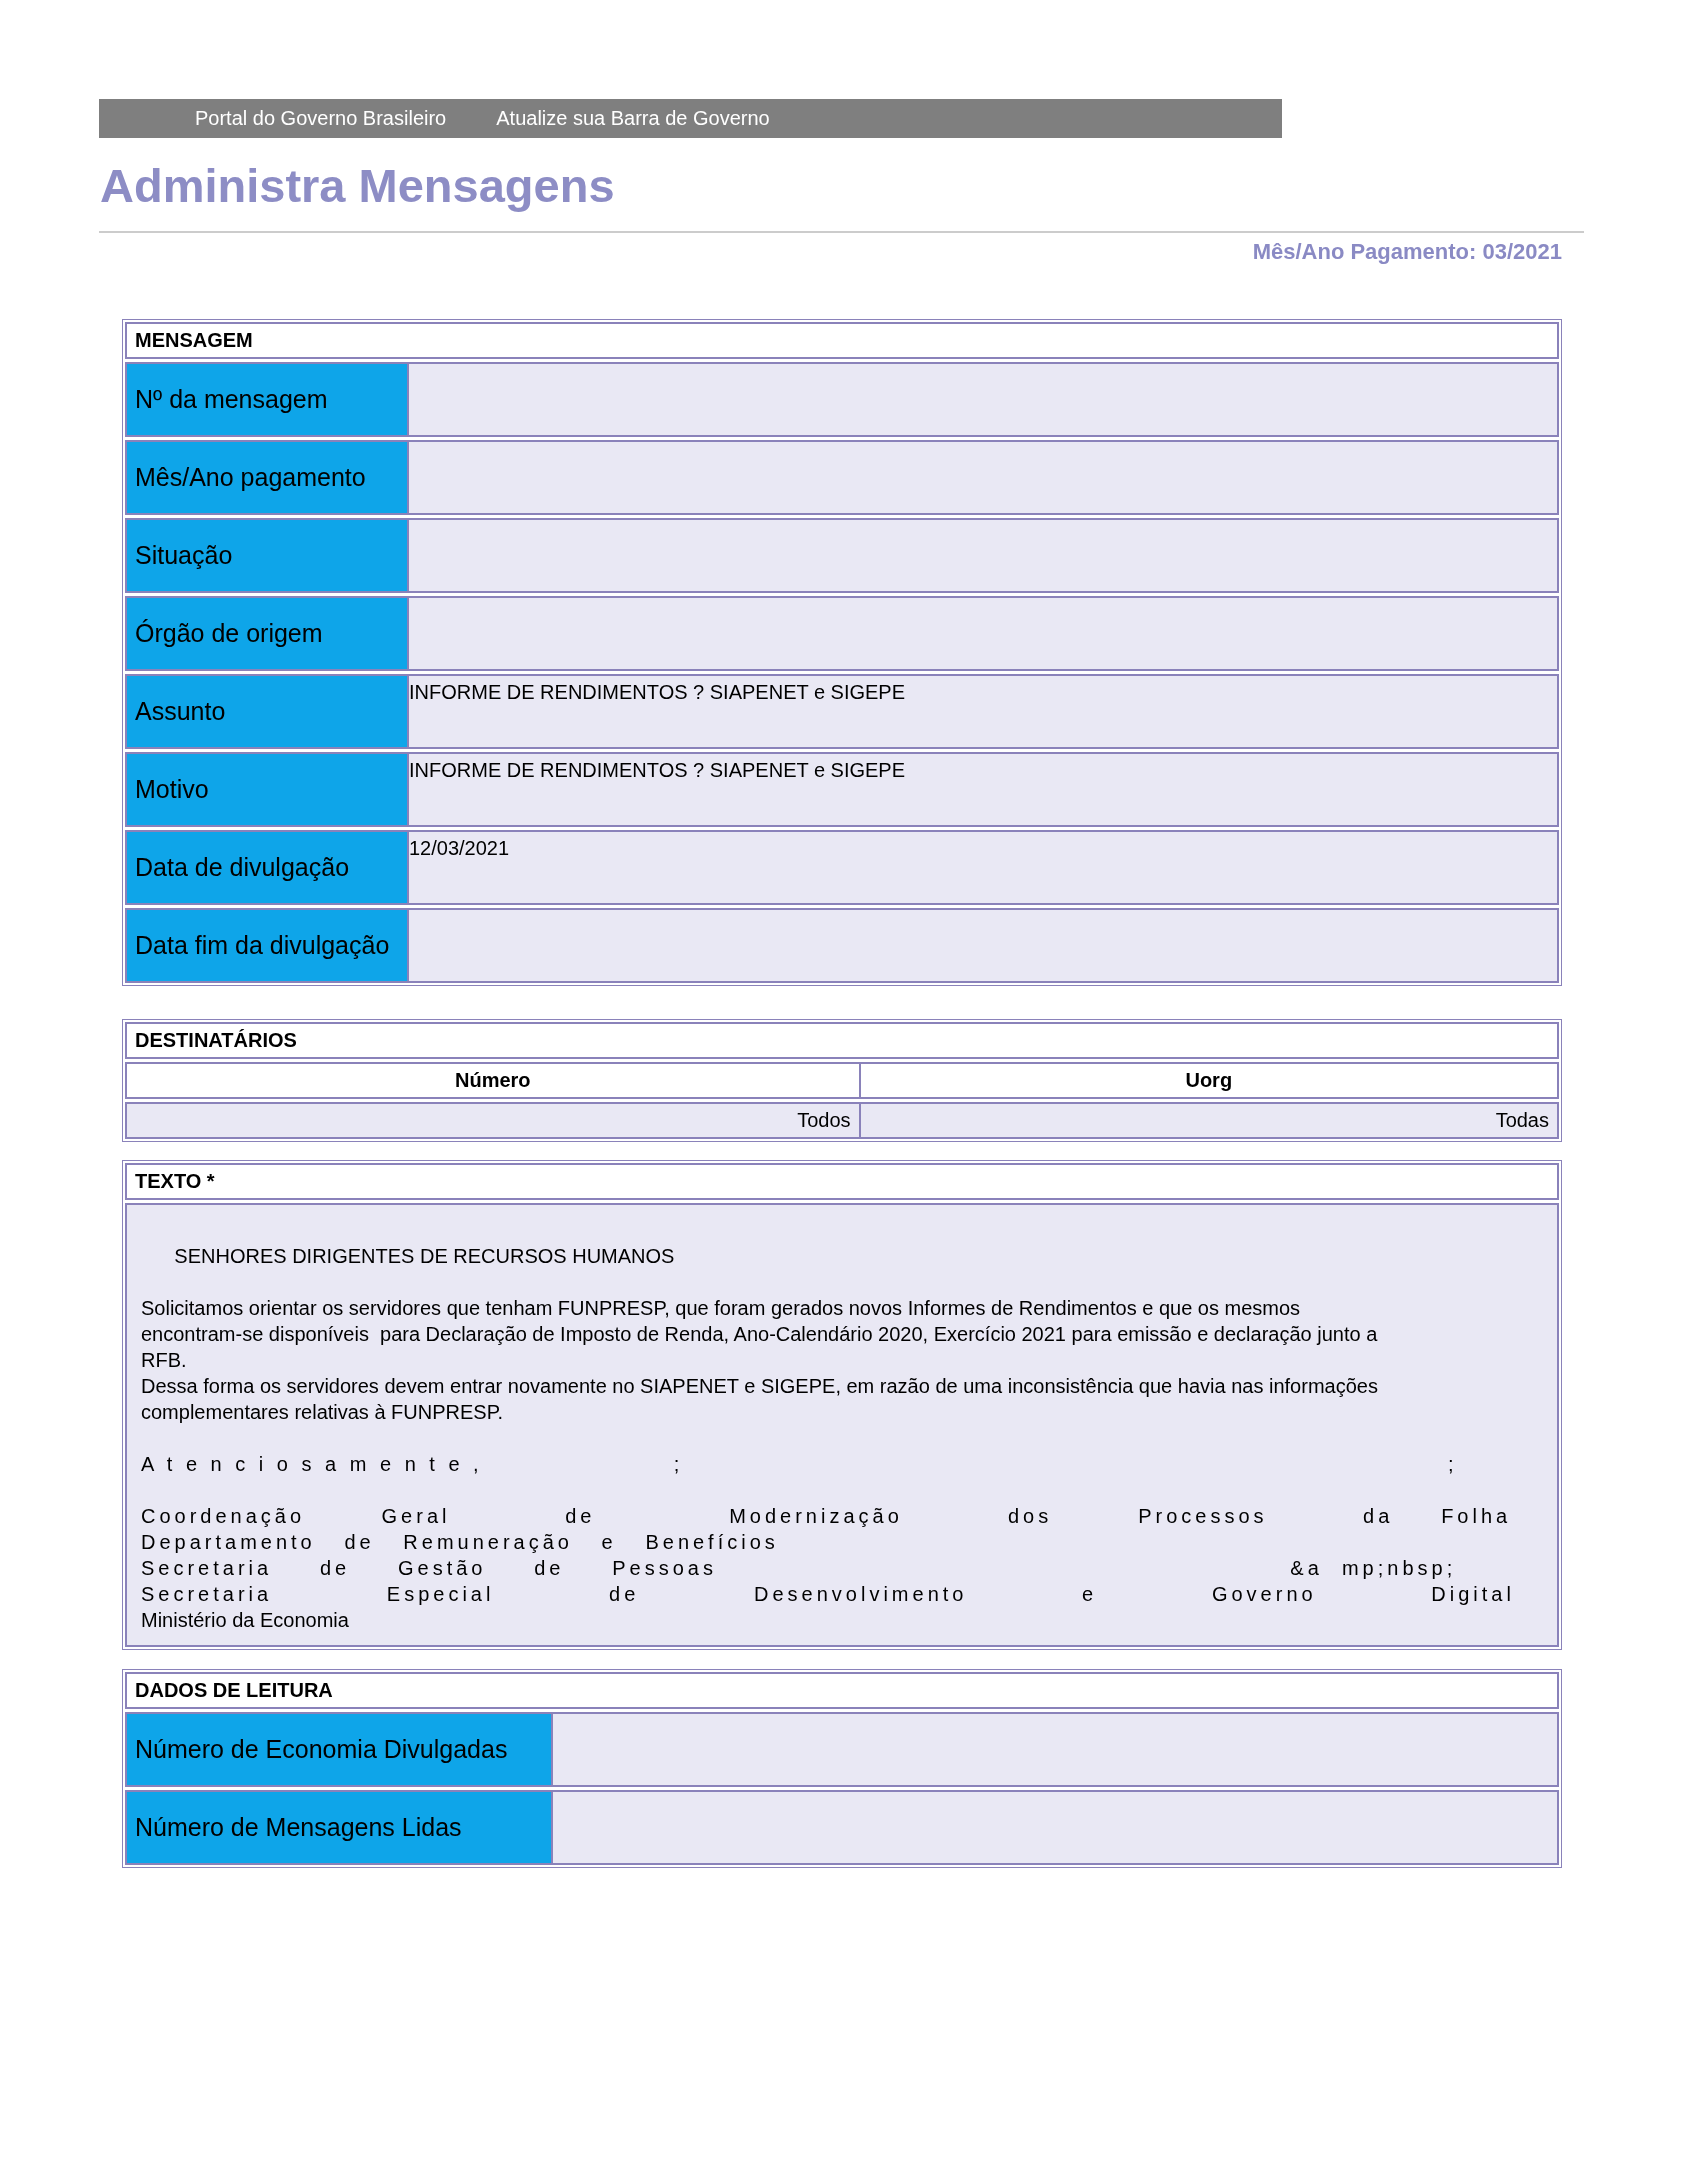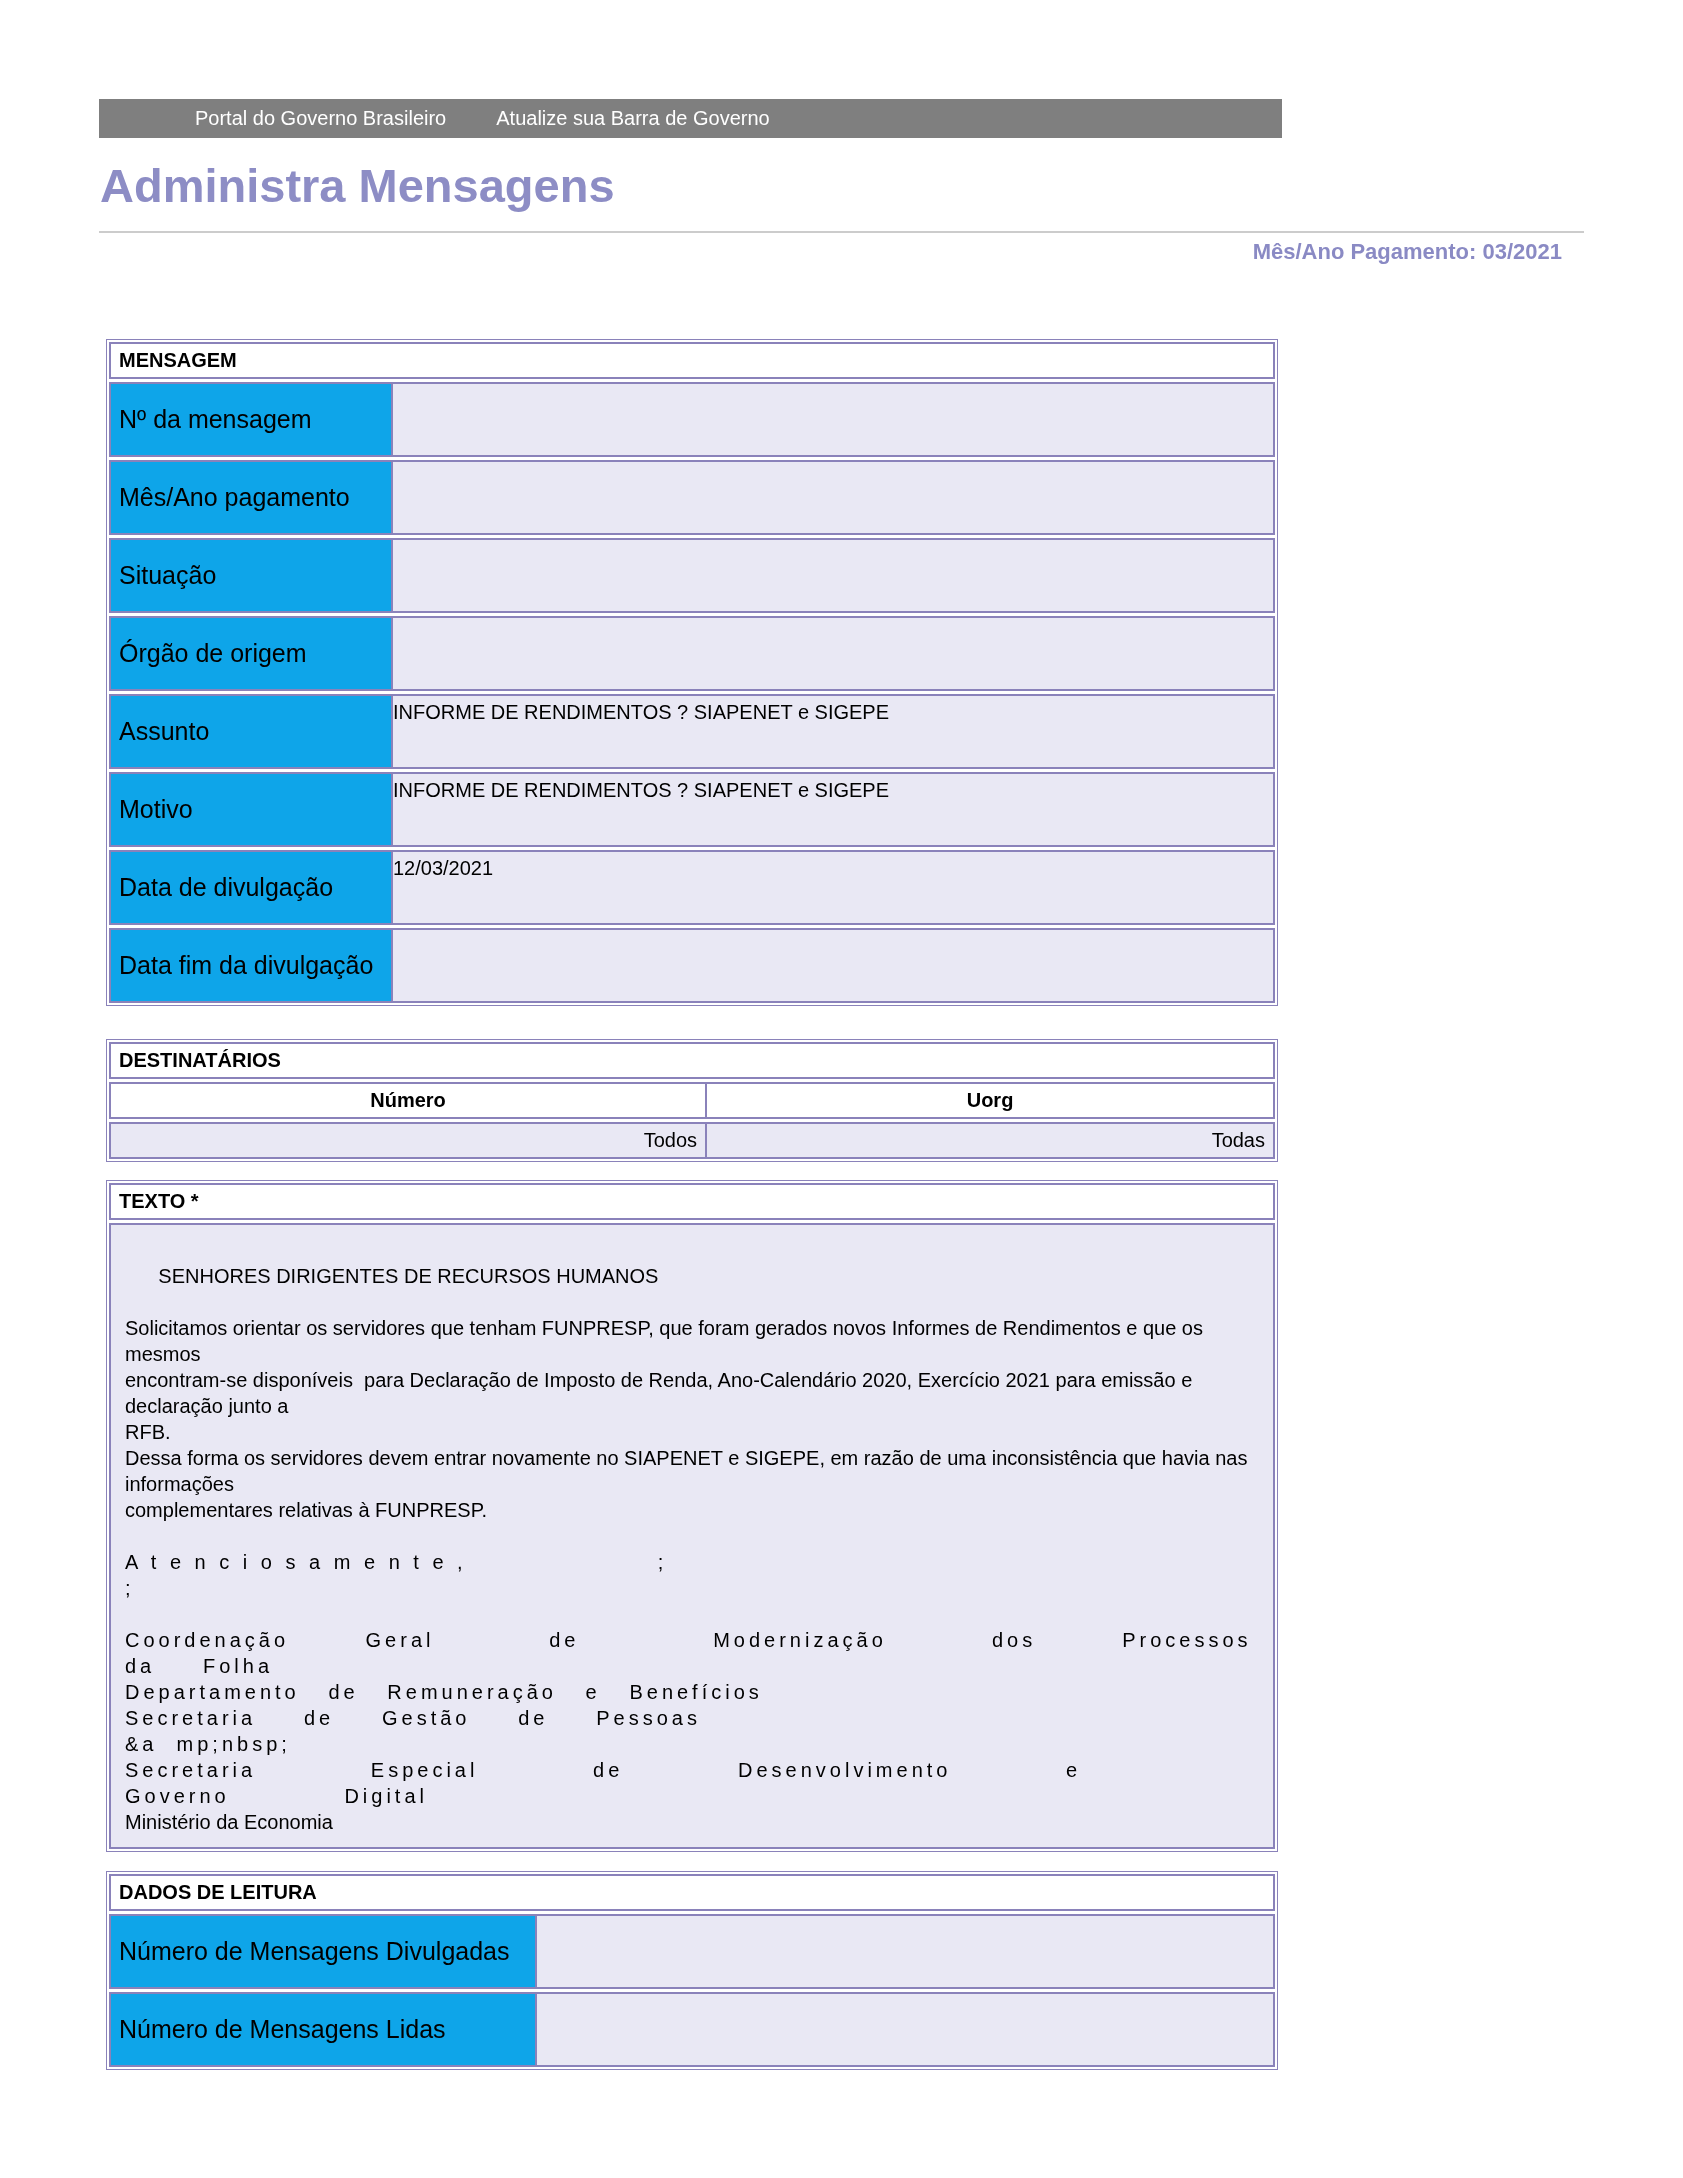--- a/index.html
+++ b/index.html
@@ -29,21 +29,21 @@
     position: absolute; left: 99px; top: 231px;
     width: 1485px; height: 0;
     border-top: 2px solid #cccccc;
   }
   .payment-ref {
     position: absolute; left: 99px; top: 239px;
     width: 1463px; text-align: right;
     font-size: 22px; font-weight: bold; color: #8a8ac4;
   }
   .tables {
-    position: absolute; left: 106px; top: 319px; width: 1172px; margin-top: 20px;
+    position: absolute; left: 122px; top: 319px; width: 1440px;
   }
   .tbl {
     border: 1px solid #8a82ba;
     background: #ffffff;
     padding: 2px;
   }
   .tbl > * + * { margin-top: 3px; }
   .thead {
     border: 2px solid #8a82ba;
     background: #ffffff;
@@ -179,21 +179,21 @@
 Coordenação        Geral            de              Modernização           dos         Processos          da     Folha
 Departamento   de   Remuneração   e   Benefícios
 Secretaria     de     Gestão     de     Pessoas                                                            &amp;a  mp;nbsp;
 Secretaria            Especial            de            Desenvolvimento            e            Governo            Digital</span>
 <span class="sig-plain">Ministério da Economia</span></div>
   </div>
 
   <div class="tbl dados mt-dados">
     <div class="thead">DADOS DE LEITURA</div>
     <div class="trow">
-      <div class="tlabel">Número de Mensagens Divulgadas</div>
+      <div class="tlabel">Número de Economia Divulgadas</div>
       <div class="tvalue"></div>
     </div>
     <div class="trow">
       <div class="tlabel">Número de Mensagens Lidas</div>
       <div class="tvalue"></div>
     </div>
   </div>
 
 </div>
 

